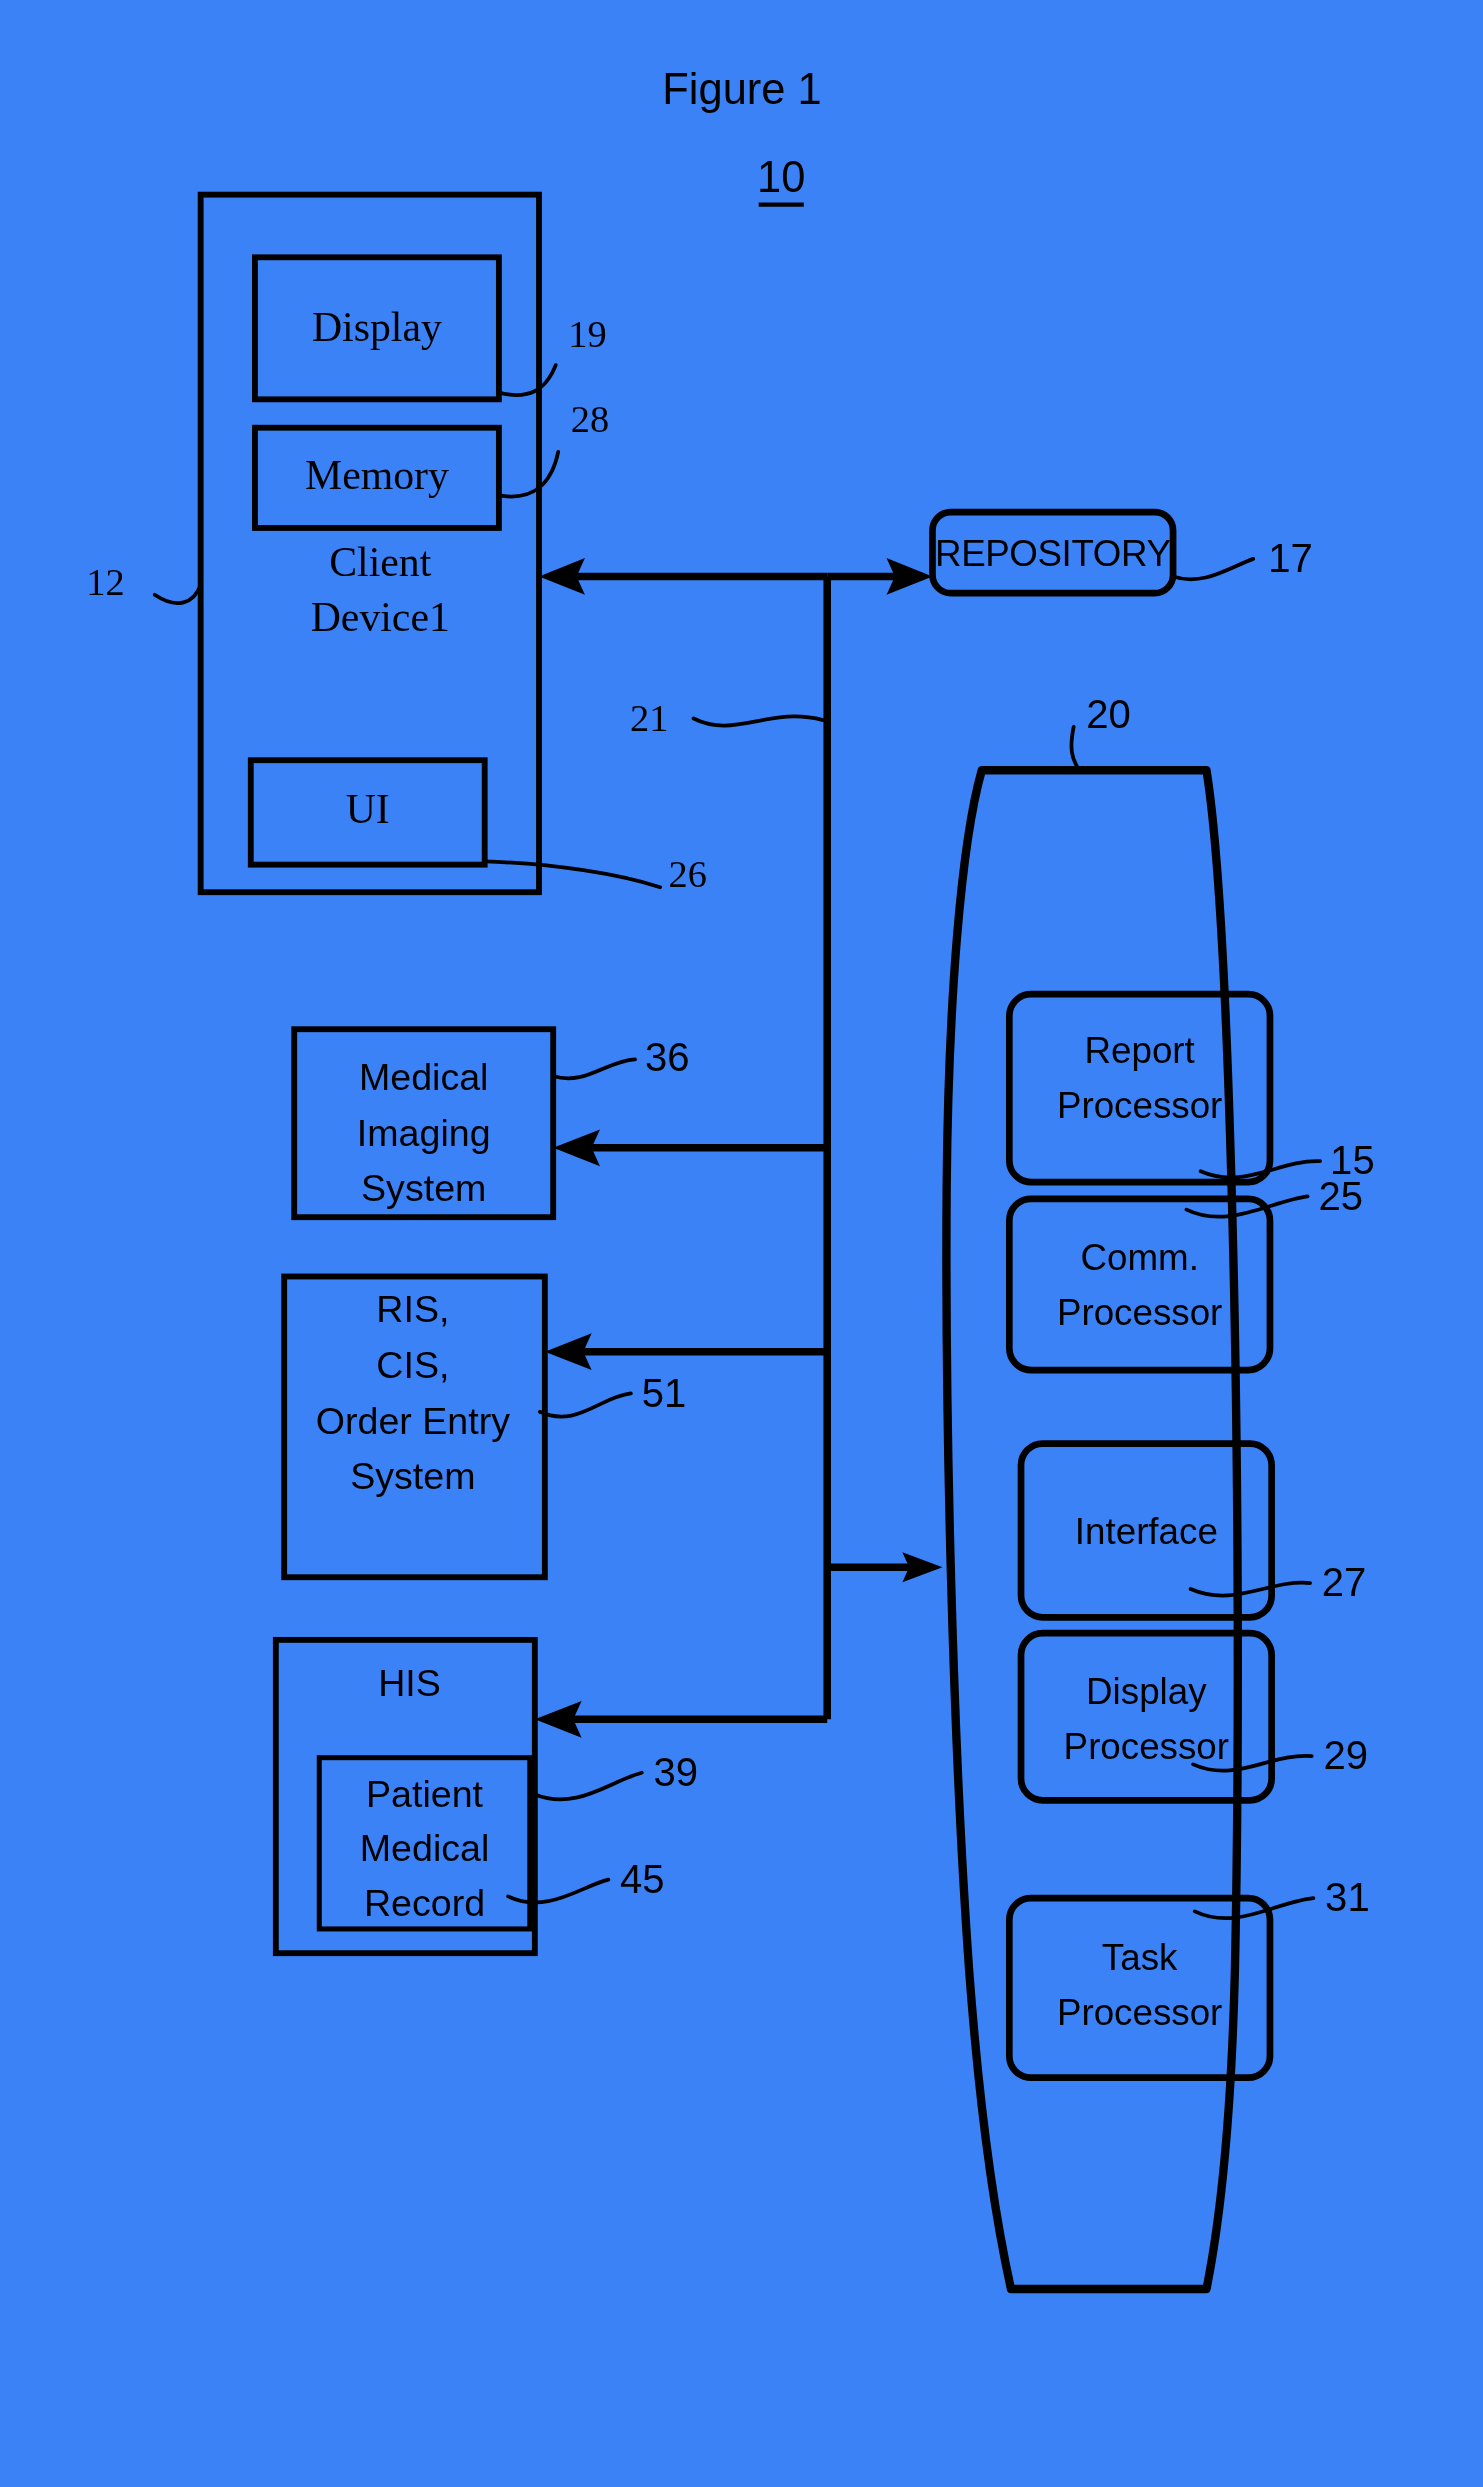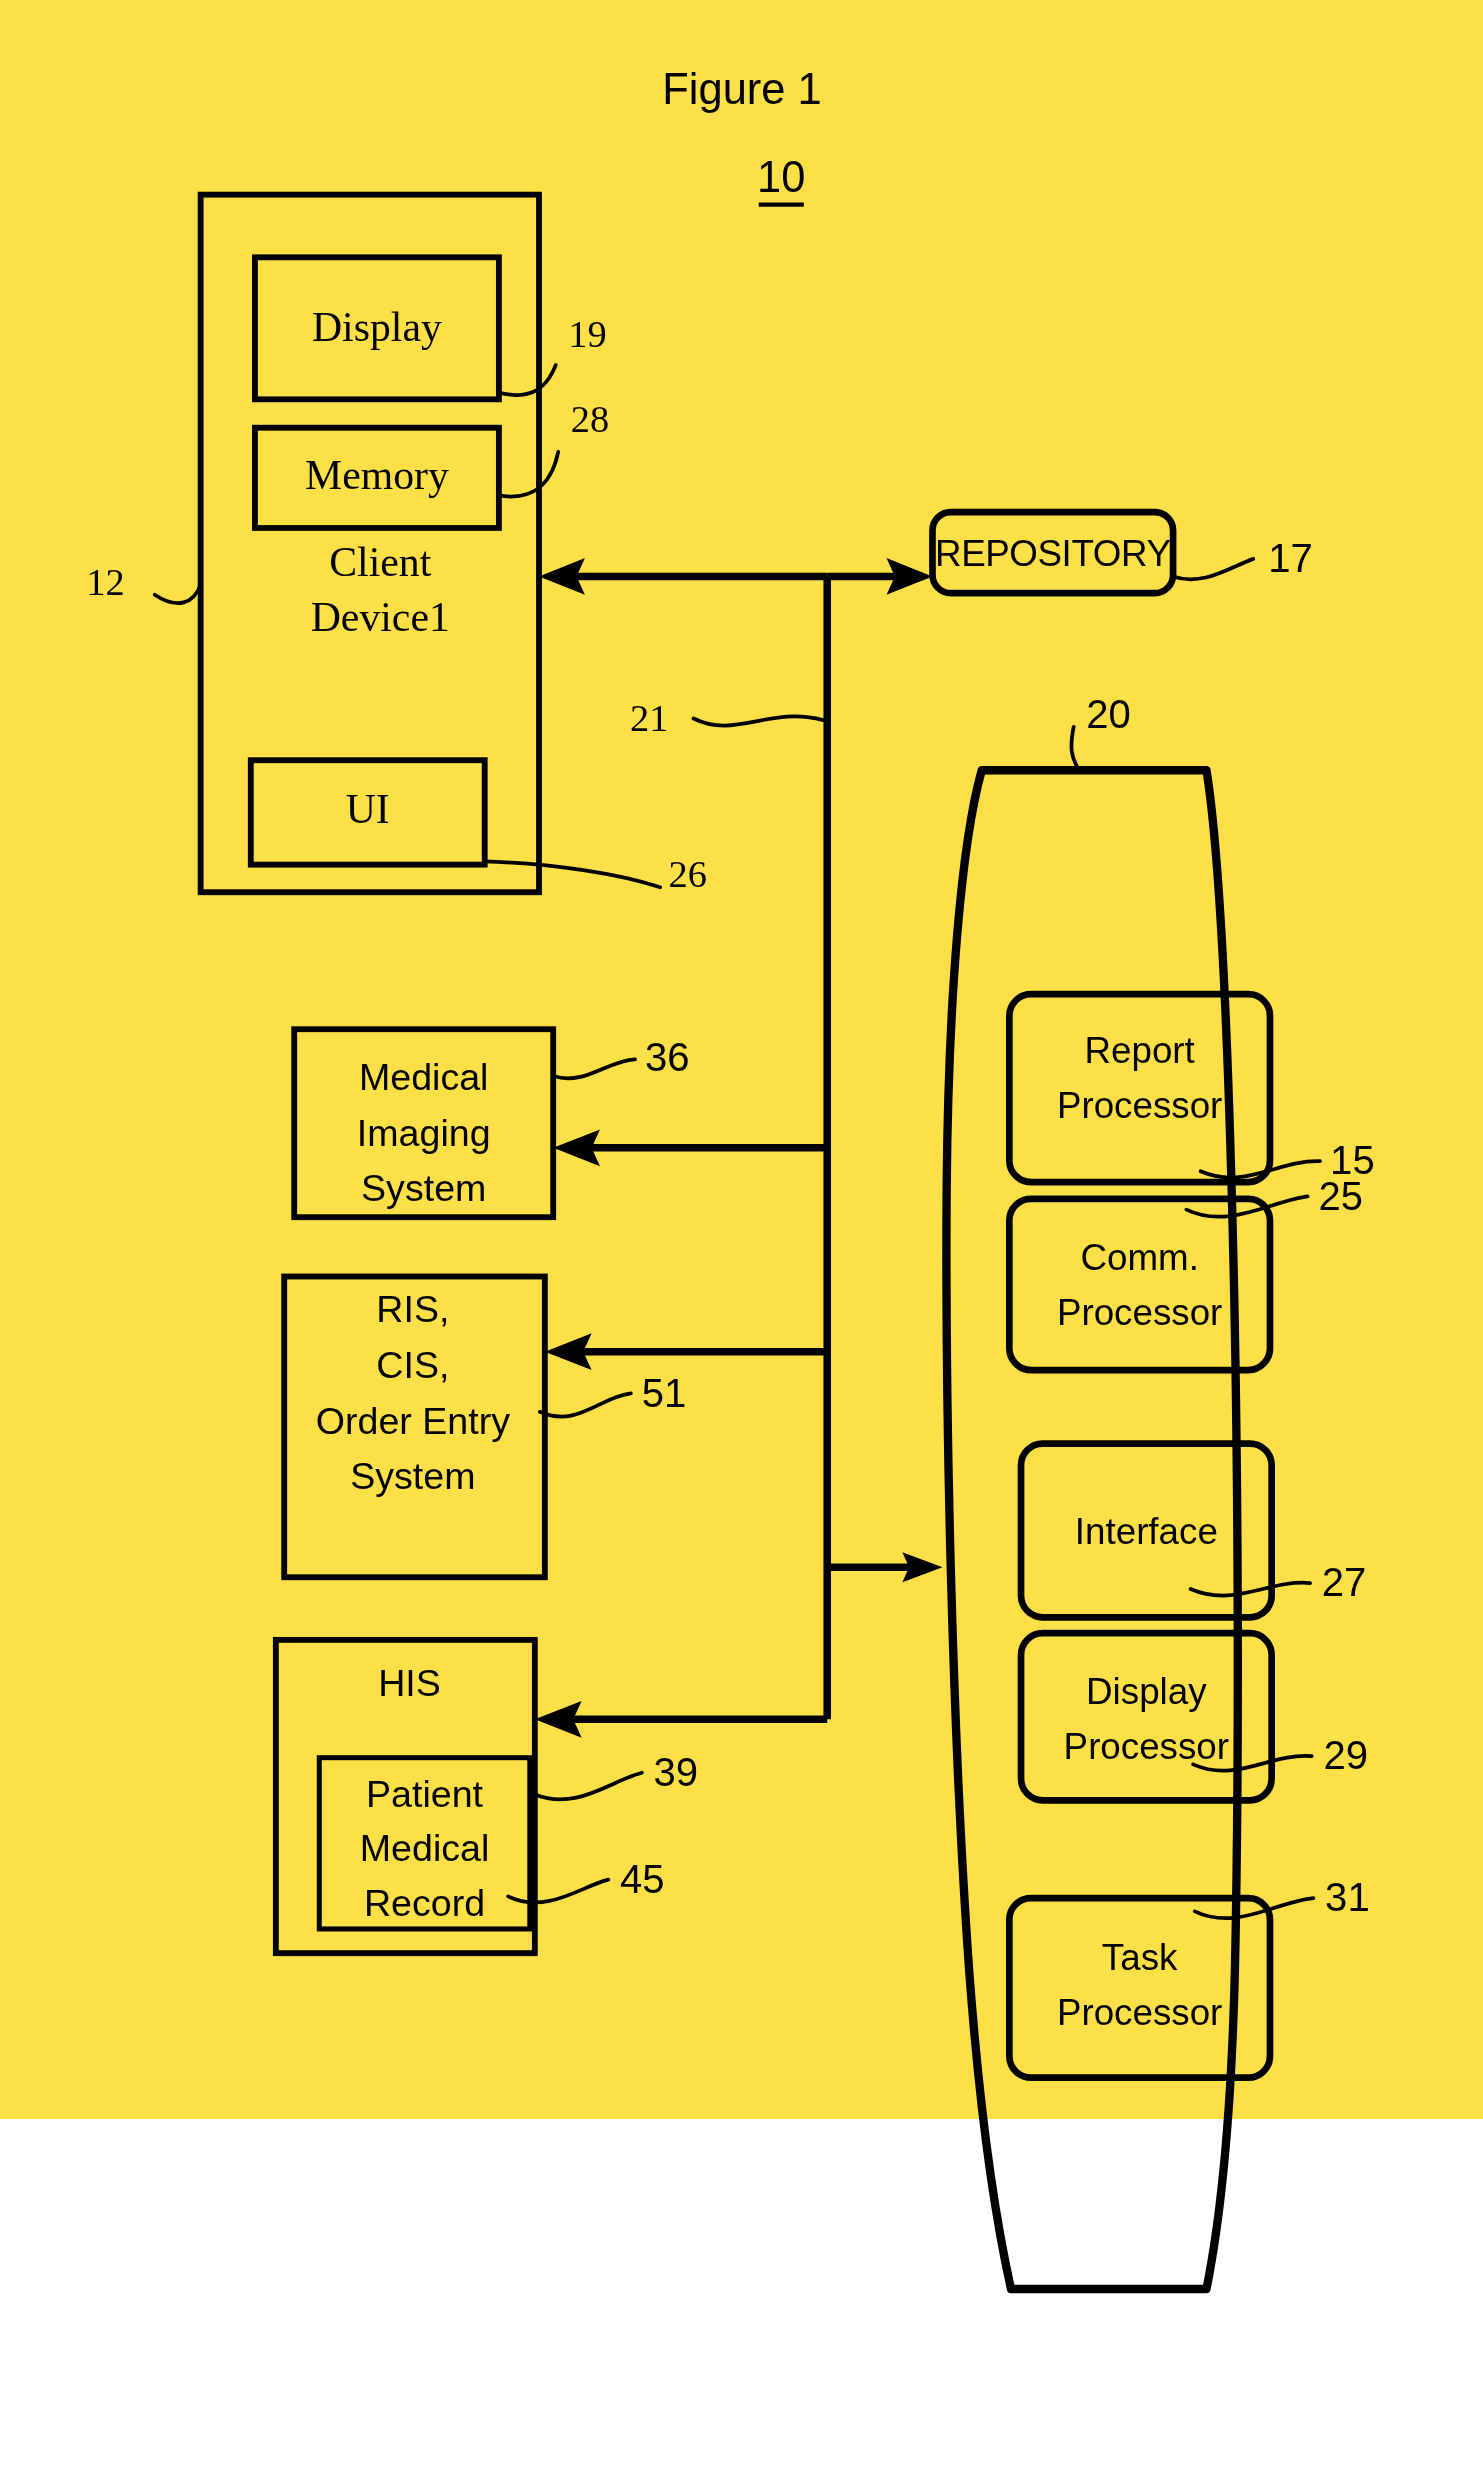--- a/index.html
+++ b/index.html
@@ -9,22 +9,22 @@
   }
   body {
     width: 1484px;
     height: 2487px;
     font-family: "Liberation Sans", sans-serif;
     overflow: hidden;
   }
   #figure-root {
     position: relative;
     width: 1484px;
-    height: 2119px;
-    background: #fde047;
+    height: 2487px;
+    background: #3b82f6;
   }
   svg#diagram {
     position: absolute;
     top: 0;
     left: 0;
     width: 1484px;
     height: 2487px;
     display: block;
   }
   .sans-text {

